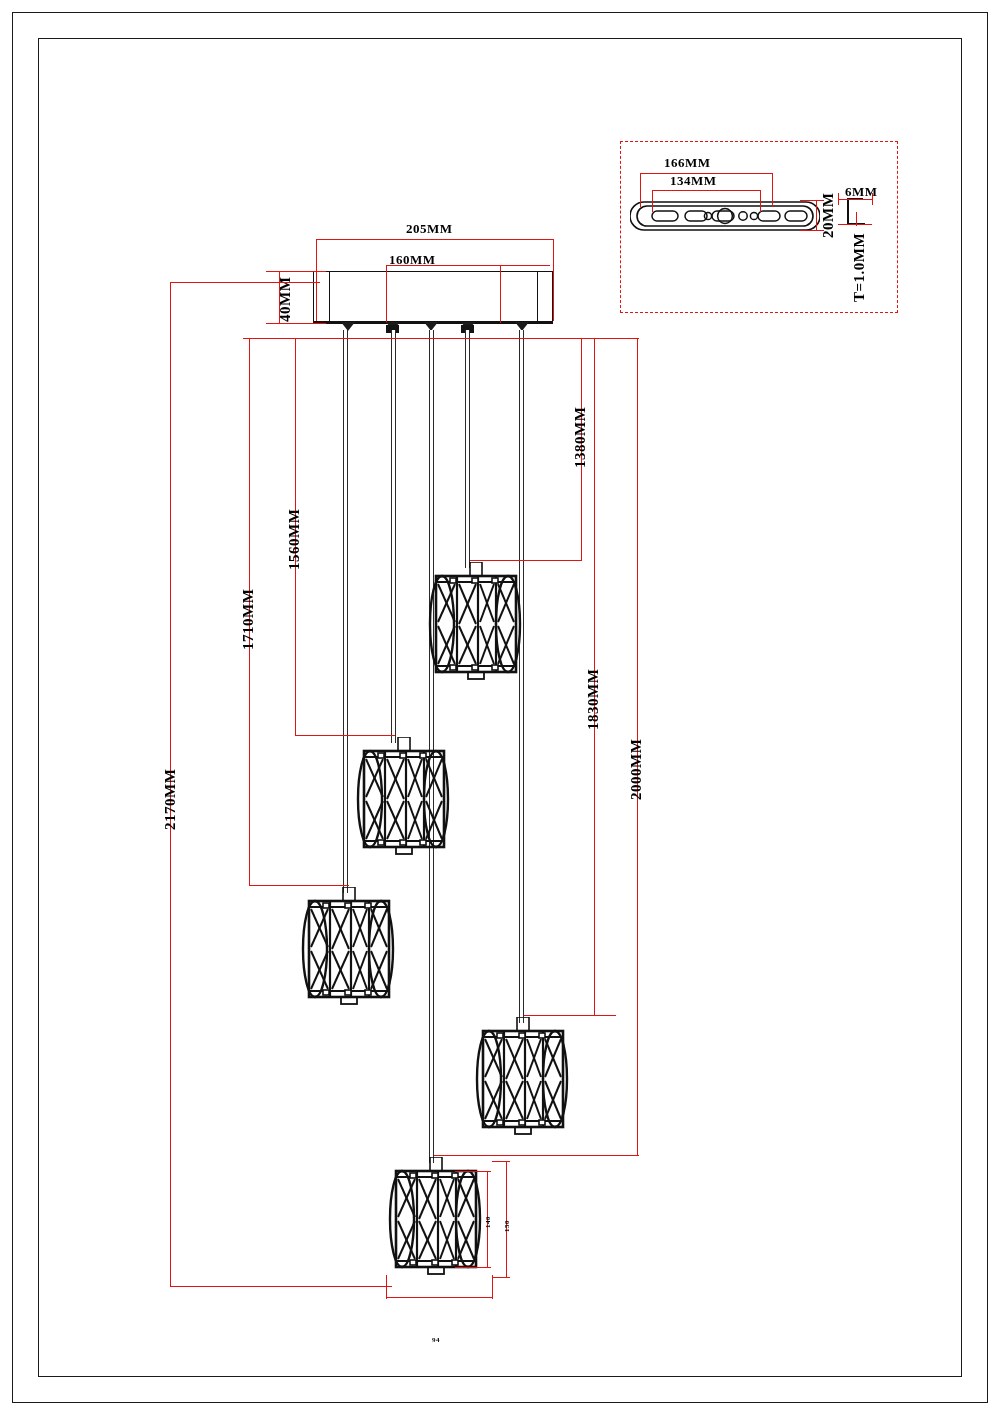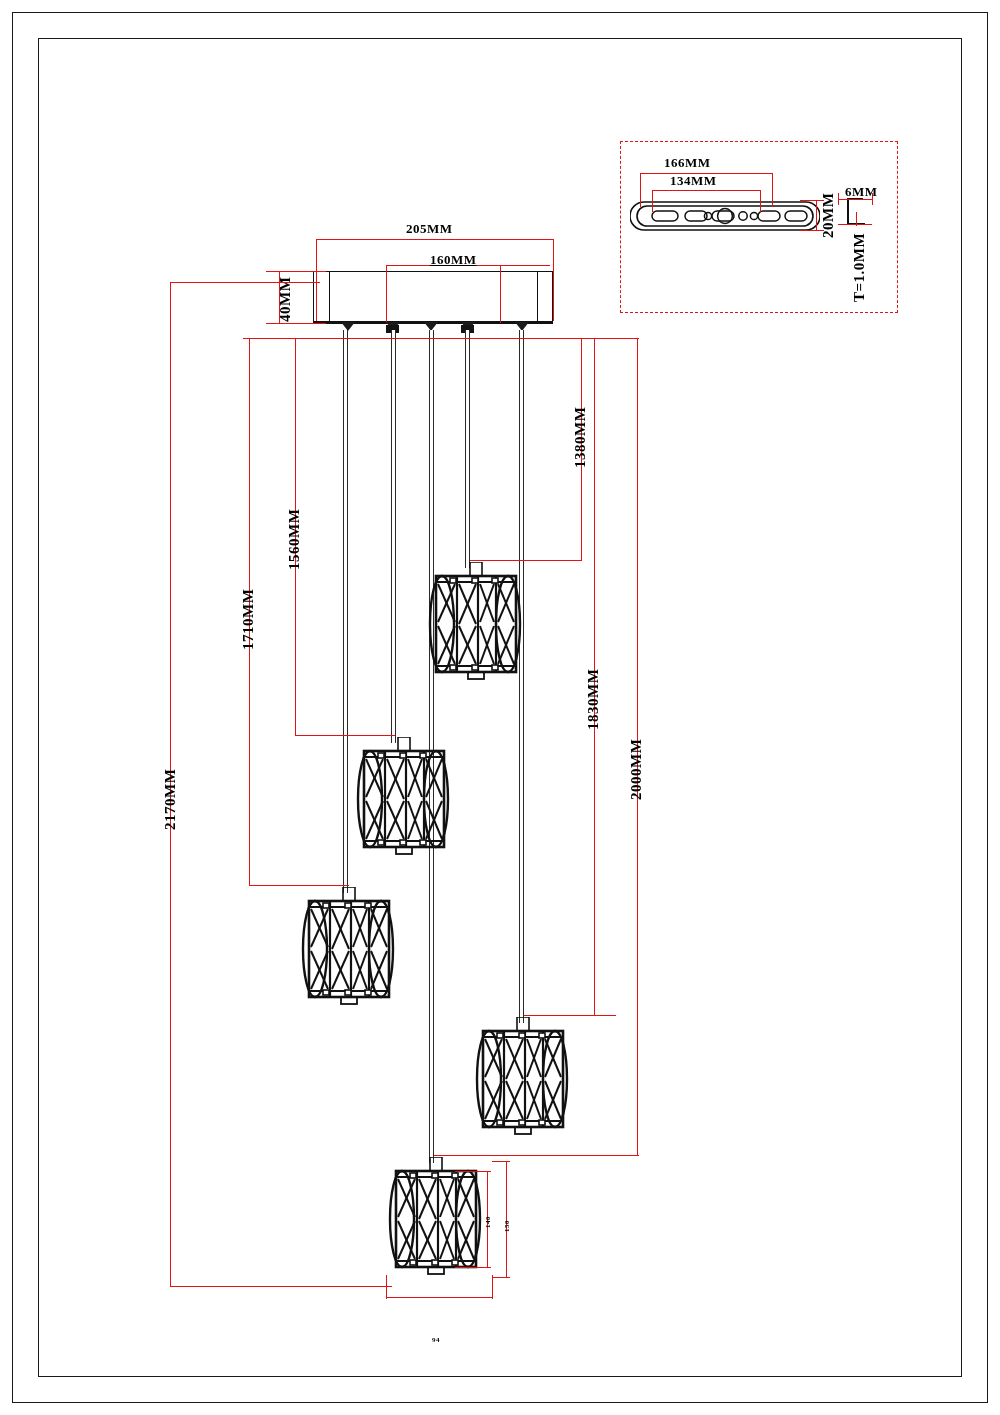--- a/index.html
+++ b/index.html
@@ -116,21 +116,21 @@
   <div class="canopy-line" style="left:313px;top:321px;width:240px;height:2.5px;"></div>
 
   <div class="dim dh" style="left:316px;top:239px;width:237px;"></div>
   <div class="dim dv" style="left:316px;top:239px;height:82px;"></div>
   <div class="dim dv" style="left:553px;top:239px;height:82px;"></div>
   <div class="dlabel h" style="left:406px;top:221px;font-family:Liberation Serif, serif;">205MM</div>
 
   <div class="dim dh" style="left:386px;top:265px;width:164px;"></div>
   <div class="dim dv" style="left:386px;top:265px;height:58px;"></div>
   <div class="dim dv" style="left:500px;top:265px;height:58px;"></div>
-  <div class="dlabel h" style="left:430px;top:252px;text-decoration:underline;">160MM</div>
+  <div class="dlabel h" style="left:389px;top:252px;">160MM</div>
 
   <div class="dim dv" style="left:279px;top:271px;height:52px;"></div>
   <div class="dim dh" style="left:266px;top:271px;width:60px;"></div>
   <div class="dim dh" style="left:266px;top:323px;width:60px;"></div>
   <div class="dlabel v" style="left:277px;top:322px;">40MM</div>
 
   <div class="rodcap" style="left:341px;top:322px;"></div>
   <div class="rodcap" style="left:386px;top:322px;"></div>
   <div class="rodcap" style="left:424px;top:322px;"></div>
   <div class="rodcap" style="left:461px;top:322px;"></div>

